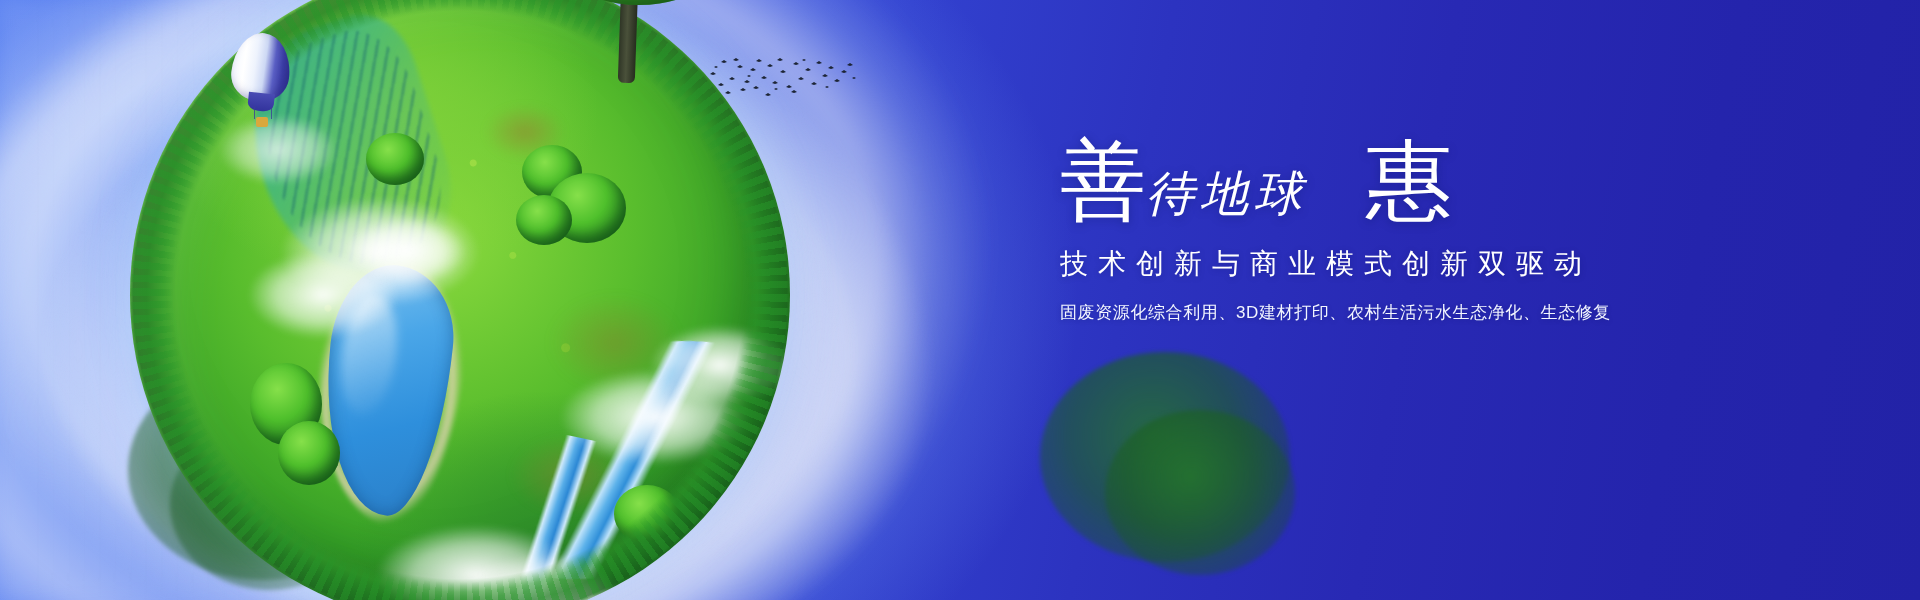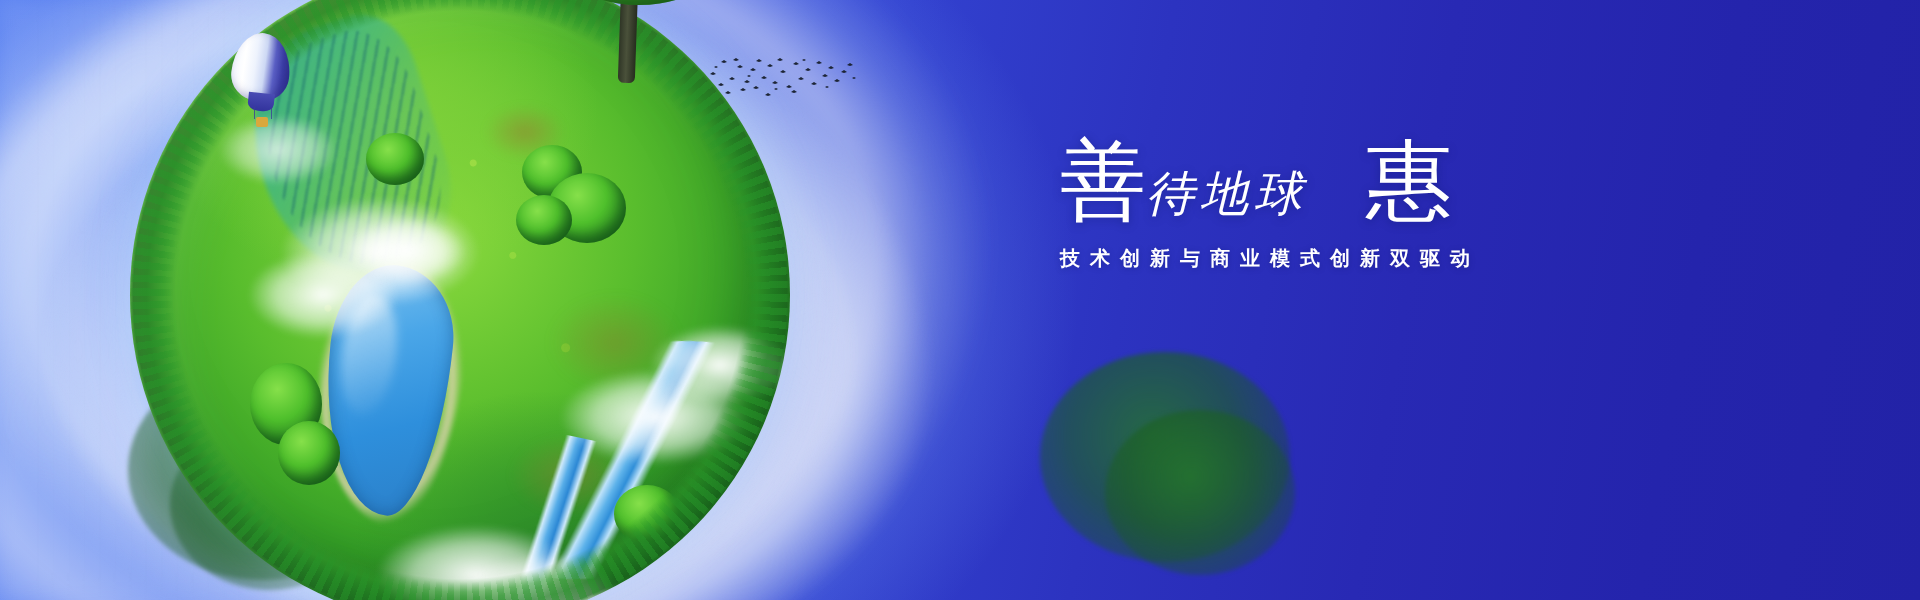--- a/index.html
+++ b/index.html
@@ -351,23 +351,23 @@
     line-height: 1;
     font-weight: 400;
     letter-spacing: 6px;
     font-style: italic;
   }
   #headline-gap { display: inline-block; width: 58px; }
 
   #subtitle {
     margin-top: 22px;
     color: #ffffff;
-    font-size: 20px;
+    font-size: 28px;
     letter-spacing: 10px;
-    font-weight: 700;
+    font-weight: 400;
     white-space: nowrap;
     text-shadow: 0 1px 6px rgba(10,20,90,0.30);
   }
   #tagline {
     margin-top: 18px;
     color: #f2f5ff;
     font-size: 17px;
     letter-spacing: 0.6px;
     font-weight: 400;
     white-space: nowrap;
@@ -506,16 +506,17 @@
 
     <div id="headline">
       <span class="big-char">善</span>
       <span class="small-chars">待地球</span>
       <span id="headline-gap"></span>
       <span class="big-char">惠</span>
     </div>
 
     <div id="subtitle">技术创新与商业模式创新双驱动</div>
 
+    <div id="tagline">固废资源化综合利用、3D建材打印、农村生活污水生态净化、生态修复</div>
 
 
   </div>
 </div>
 
 </body></html>

